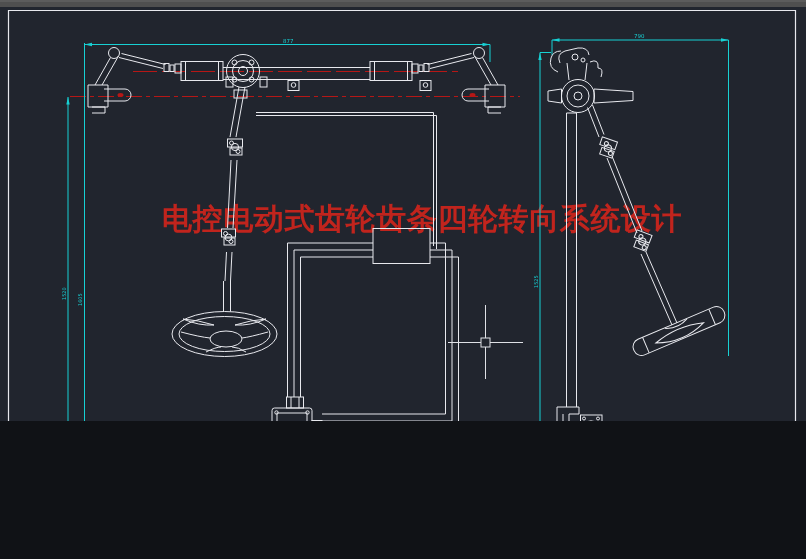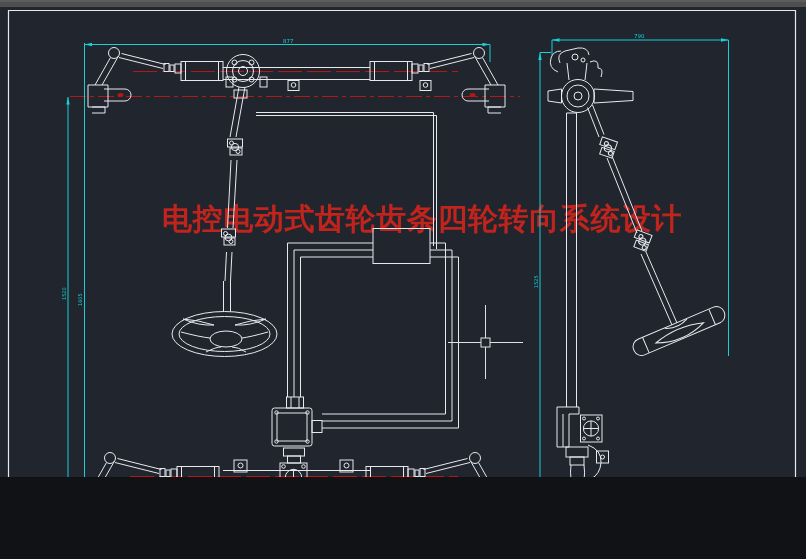--- a/index.html
+++ b/index.html
@@ -1,16 +1,16 @@
 <!DOCTYPE html>
 <html><head>
 <meta charset="utf-8">
 <style>
   html,body{margin:0;padding:0;background:#101216;}
-  .screen{position:relative;width:806px;height:477px;overflow:hidden;
+  .screen{position:relative;width:806px;height:421px;overflow:hidden;
           font-family:"DejaVu Sans","Liberation Sans",sans-serif;}
   svg{display:block}
   text{font-family:"DejaVu Sans","Liberation Sans",sans-serif;}
 </style>
 </head>
 <body>
 
 <div class="screen">
 <svg viewBox="0 0 806 559" width="806" height="559">
 

